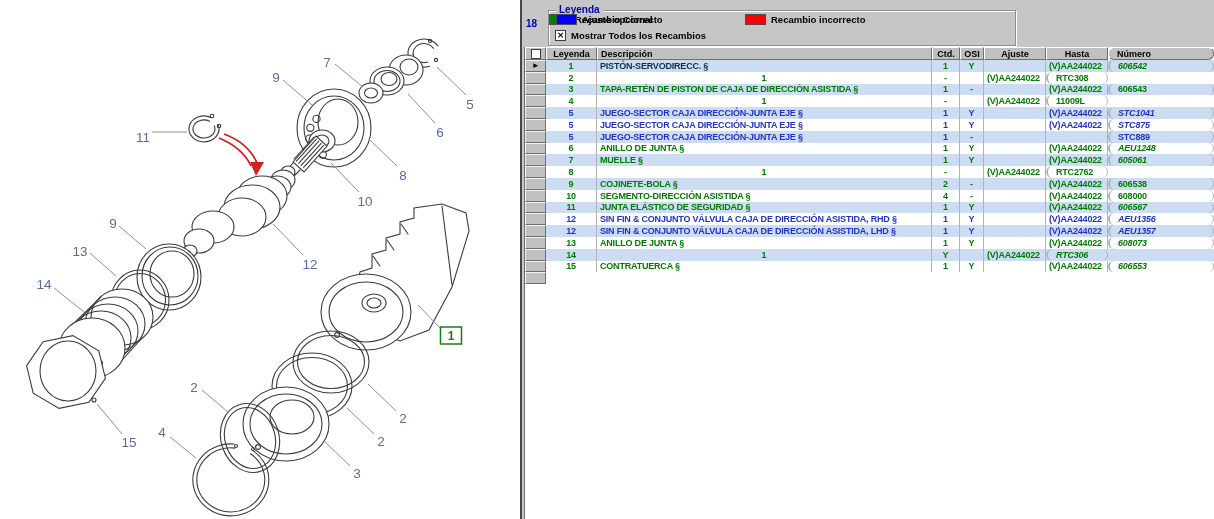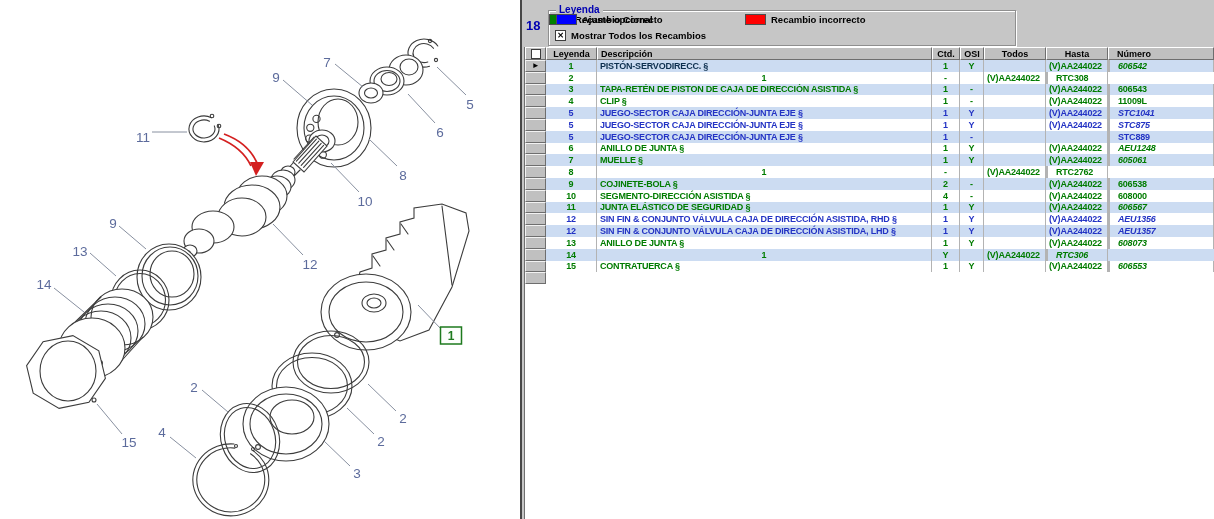--- a/index.html
+++ b/index.html
@@ -5,21 +5,21 @@
   html,body{margin:0;padding:0;background:#e9e9e9;}
   .screen{position:relative;width:1214px;height:519px;background:#fff;overflow:hidden;
           font-family:"Liberation Sans",sans-serif;-webkit-font-smoothing:antialiased;}
   
   .diagram-panel{position:absolute;left:0;top:0;width:520px;height:519px;background:#fff;}
   .diagram-panel svg{display:block;}
   
   .parts-panel{position:absolute;left:520px;top:0;width:694px;height:519px;box-sizing:border-box;
                background:var(--chrome,#c6c6c6);border-left:2px solid #474747;}
   .page-number{position:absolute;left:4px;top:18px;color:var(--legend-title,#0000b2);
-               font-size:13px;font-weight:bold;}
+               font-size:10px;font-weight:bold;}
   .legend-groupbox{position:absolute;left:26px;top:10px;width:466px;height:34px;
                    border:1px solid #8f8f8f;box-shadow:1px 1px 0 #ffffff, inset 1px 1px 0 #ffffff;}
   .legend-title{position:absolute;top:-7px;left:7px;background:var(--chrome,#c6c6c6);padding:0 3px;
                 color:var(--legend-title,#0000b2);font-size:10px;font-weight:bold;}
   .legend-item{position:absolute;top:3px;display:flex;align-items:center;gap:5px;height:11px;}
   .legend-item:nth-of-type(2){left:7px;}
   .legend-item:nth-of-type(3){left:164px;margin-left:32px;}
   .legend-item:nth-of-type(4){left:317px;}
   .legend-swatch{width:19px;height:9px;border:1px solid #4d4d4d;}
   .legend-label{font-size:9.5px;font-weight:bold;color:#000;white-space:nowrap;}
@@ -37,21 +37,21 @@
       display:flex;align-items:center;overflow:hidden;white-space:nowrap;letter-spacing:-0.2px;
       border-right:1px solid var(--grid-line,#b3b3b3);}
   .trow{background:#fff;}
   .trow.alt{background:var(--row-alt,#ccdcf2);}
   .selc{background:var(--header-bg,#c0c0c0) !important;border-top:1px solid #f2f2f2;
         border-left:1px solid #f2f2f2;border-right:1px solid #6e6e6e !important;
         border-bottom:1px solid #6e6e6e;justify-content:center;}
   .arrow-glyph{font-size:8px;color:#000;line-height:1;}
   .ac{justify-content:center;}
   .al{justify-content:flex-start;padding-left:3px;}
-  .numcol{border-left:2px solid var(--grid-line,#b3b3b3);padding-left:8px;}
+  .numcol{border-left:2px solid var(--grid-line,#b3b3b3);padding-left:8px;border-radius:6px;}
   .c-green{color:var(--green-text,#007c00);}
   .c-blue{color:var(--blue-text,#2333c4);}
   .sel-desc{color:var(--selected-text,#0d2f4e);}
   .ital{font-style:italic;}
   .stub{width:21px;height:12px;background:var(--header-bg,#c0c0c0);box-sizing:border-box;
         border:1px solid #6e6e6e;border-top-color:#f2f2f2;border-left-color:#f2f2f2;}
 </style>
 </head>
 <body>
 
@@ -241,21 +241,21 @@
 
     <div class="grid">
       <div class="grow ghead" id="grid-header">
           <div class="gcell selc">
             <span class="checkbox" style="width:8px;height:8px"></span>
           </div>
           <div class="gcell ac">Leyenda</div>
           <div class="gcell al">Descripción</div>
           <div class="gcell ac">Ctd.</div>
           <div class="gcell ac">OSI</div>
-          <div class="gcell ac">Todos</div>
+          <div class="gcell ac">Ajuste</div>
           <div class="gcell ac">Hasta</div>
           <div class="gcell al numcol">Número</div>
         </div>
       <div id="grid-body">
           <div class="grow trow alt">
             <div class="gcell selc">
               <span class="arrow-glyph">►</span>
             </div>
             <div class="gcell ac c-green">1</div>
             <div class="gcell al sel-desc">PISTÓN-SERVODIRECC. §</div>
@@ -280,21 +280,20 @@
             <div class="gcell al c-green">TAPA-RETÉN DE PISTON DE CAJA DE DIRECCIÓN ASISTIDA §</div>
             <div class="gcell ac c-green">1</div>
             <div class="gcell ac c-green">-</div>
             <div class="gcell ac c-green"></div>
             <div class="gcell al c-green">(V)AA244022</div>
             <div class="gcell al numcol c-green">606543</div>
           </div>
           <div class="grow trow">
             <div class="gcell selc"></div>
             <div class="gcell ac c-green">4</div>
-            <div class="gcell al c-green">CLIP §</div>
             <div class="gcell ac c-green">1</div>
             <div class="gcell ac c-green">-</div>
             <div class="gcell ac c-green"></div>
             <div class="gcell al c-green">(V)AA244022</div>
             <div class="gcell al numcol c-green">11009L</div>
           </div>
           <div class="grow trow alt">
             <div class="gcell selc"></div>
             <div class="gcell ac c-blue">5</div>
             <div class="gcell al c-blue">JUEGO-SECTOR CAJA DIRECCIÓN-JUNTA EJE §</div>

